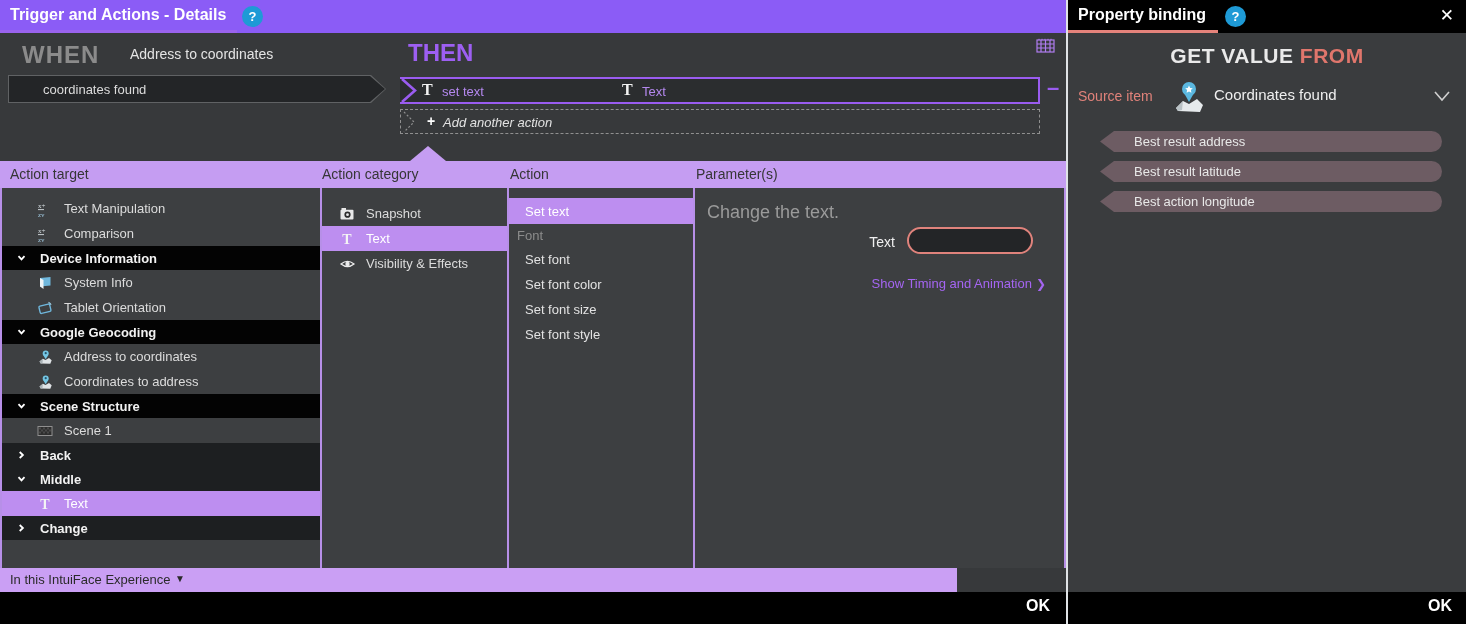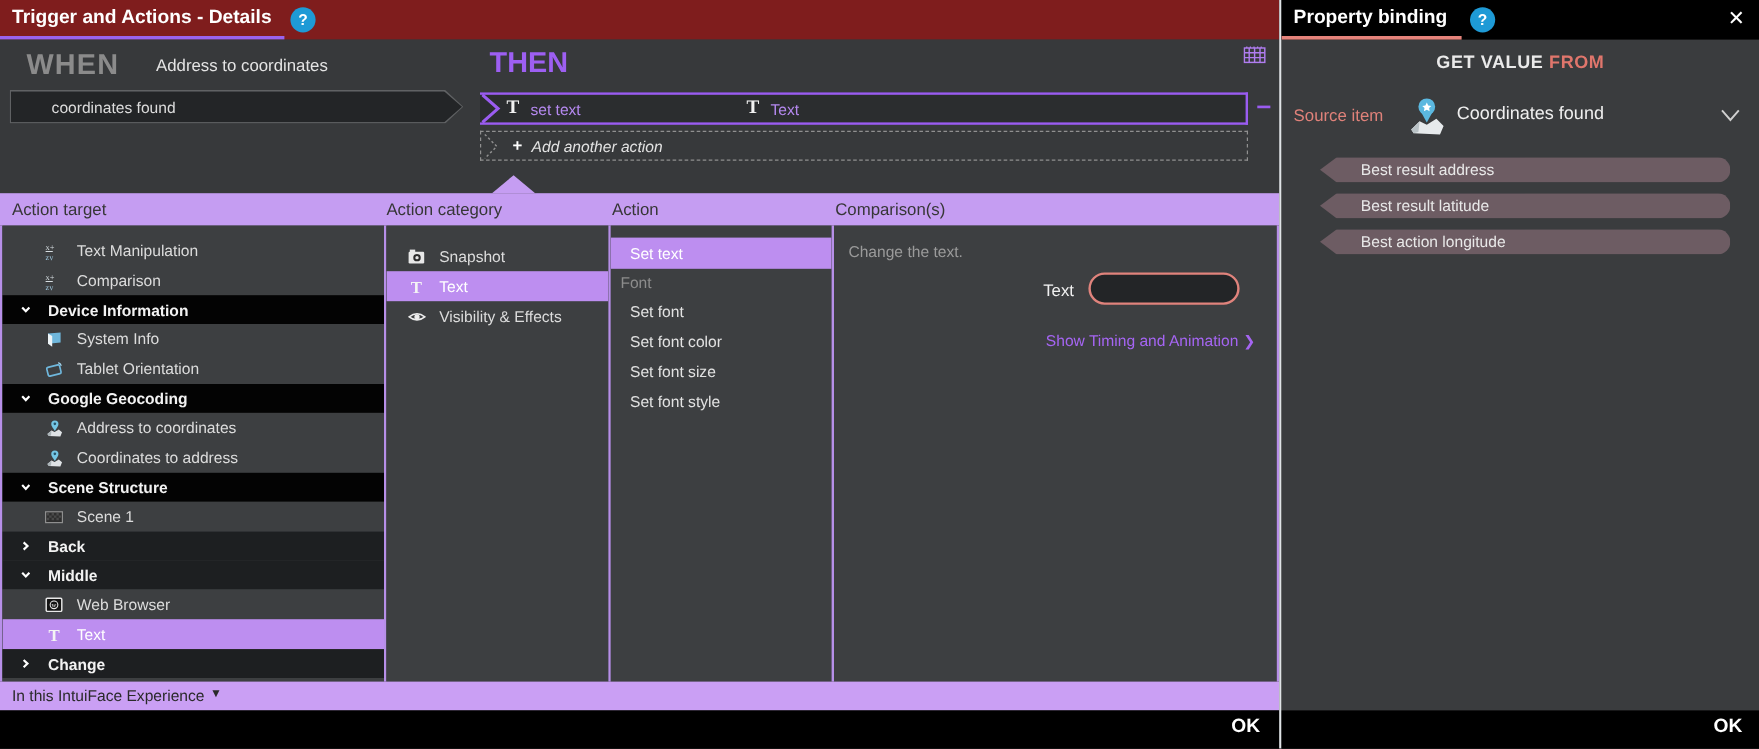--- a/index.html
+++ b/index.html
@@ -1,21 +1,21 @@
 <!DOCTYPE html>
 <html><head>
 <meta charset="utf-8">
 <style>
   * { margin:0; padding:0; box-sizing:border-box; }
   body { background:#111; font-family:"Liberation Sans", sans-serif; }
   #app { position:relative; width:1466px; height:624px; background:#000; overflow:hidden; }
 
   
   .left-window { position:absolute; left:0; top:0; width:1066px; height:624px; background:#37393b; }
-  .titlebar { position:absolute; left:0; top:0; width:100%; height:33px; background:#7f1d1d; }
+  .titlebar { position:absolute; left:0; top:0; width:100%; height:33px; background:#8b5cf6; }
   .titlebar .title { position:absolute; left:10px; top:6px; font-size:16px; font-weight:bold; color:#fff; }
   .title-underline { position:absolute; left:0; top:30px; width:237px; height:3px; background:#9a63ee; }
   .help-badge { position:absolute; width:21px; height:21px; border-radius:50%; background:#1e9ad6; color:#fff; font-weight:bold; font-size:13px; text-align:center; line-height:21px; cursor:pointer; }
 
   .top-zone { position:absolute; left:0; top:33px; width:1066px; height:128px; background:#37393b; }
   .when-label { position:absolute; left:22px; top:8px; font-size:24px; font-weight:bold; color:#8b8b8b; letter-spacing:1px; }
   .trigger-src { position:absolute; left:104px; top:13px; display:flex; align-items:center; gap:8px; color:#e4e4e4; font-size:14px; }
   .when-input-outer { position:absolute; left:8px; top:42px; width:378px; height:28px; background:#606264;
       clip-path:polygon(0 0, calc(100% - 15px) 0, 100% 50%, calc(100% - 15px) 100%, 0 100%); }
   .when-input-inner { position:absolute; left:1px; top:1px; width:376px; height:26px; background:#232527;
@@ -53,41 +53,41 @@
   .t-row.selected { background:#bd8ef0; color:#fff; }
   .ic { width:18px; height:16px; display:inline-flex; align-items:center; justify-content:center; flex:0 0 18px; }
 
   .c-item { display:flex; align-items:center; height:25px; padding-left:16px; gap:10px; font-size:13px; color:#dcdcdc; cursor:pointer; }
   .c-item.selected { background:#bd8ef0; color:#fff; }
 
   .a-item { display:flex; align-items:center; height:25px; padding-left:16px; font-size:13px; color:#e2e2e2; cursor:pointer; }
   .a-item.selected { background:#bd8ef0; color:#fff; height:26px; }
   .a-section { display:flex; align-items:center; height:23px; padding-left:8px; font-size:13px; color:#8c8c8c; }
 
-  .param-desc { position:absolute; left:12px; top:14px; font-size:13px; color:#9a9a9a; }
+  .param-desc { position:absolute; left:12px; top:14px; font-size:18px; color:#9a9a9a; }
   .param-row-label { position:absolute; left:140px; top:46px; width:60px; text-align:right; color:#f0f0f0; font-size:14px; }
   .param-input { position:absolute; left:212px; top:39px; width:126px; height:27px; background:#232527;
       border:2px solid #e0837c; border-radius:14px; color:#eee; font-size:13px; padding:0 10px; outline:none; }
   .timing-link { position:absolute; right:18px; top:88px; color:#a565f2; font-size:13px; cursor:pointer; }
   .timing-link .chev { font-size:12px; margin-left:4px; }
 
-  .scope-bar { position:absolute; left:0; top:568px; width:1066px; height:24px; background:#ca9ff4; color:#2a2a2a; font-size:13px; cursor:pointer; }
+  .scope-bar { position:absolute; left:0; top:568px; width:957px; height:24px; background:#ca9ff4; color:#2a2a2a; font-size:13px; cursor:pointer; }
   .scope-bar .txt { position:absolute; left:10px; top:4px; }
   .scope-bar .arr { position:absolute; left:175px; top:5px; font-size:10px; }
   .bottom-bar { position:absolute; left:0; top:592px; width:1066px; height:32px; background:#000; }
   .ok-btn { position:absolute; right:16px; top:5px; color:#fff; font-size:16px; font-weight:bold; cursor:pointer; }
 
   
   .win-divider { position:absolute; left:1066px; top:0; width:2px; height:624px; background:#dfe3e6; }
   .right-panel { position:absolute; left:1068px; top:0; width:398px; height:624px; background:#3a3c3e; }
   .rp-titlebar { position:absolute; left:0; top:0; width:100%; height:33px; background:#000; }
   .rp-titlebar .title { position:absolute; left:10px; top:6px; font-size:16px; font-weight:bold; color:#fff; }
   .rp-underline { position:absolute; left:0; top:30px; width:150px; height:3px; background:#e5837b; }
   .close-x { position:absolute; right:12px; top:5px; color:#fff; font-size:17px; cursor:pointer; }
-  .get-value { position:absolute; left:0; top:44px; width:100%; text-align:center; font-size:15px; font-weight:bold; letter-spacing:0.5px; }
+  .get-value { position:absolute; left:0; top:44px; width:100%; text-align:center; font-size:21px; font-weight:bold; letter-spacing:0.5px; }
   .get-value .w { color:#eaeaea; }
   .get-value .a { color:#e0766c; }
   .source-row { position:absolute; left:0; top:78px; width:100%; height:36px; cursor:pointer; }
   .source-row .sl { position:absolute; left:10px; top:10px; color:#e0827a; font-size:14px; }
   .source-row .sic { position:absolute; left:102px; top:2px; }
   .source-row .sv { position:absolute; left:146px; top:8px; color:#efefef; font-size:15px; }
   .source-row .chev { position:absolute; right:12px; top:6px; }
   .pills { position:absolute; left:32px; top:131px; width:342px; }
   .pill { position:relative; width:342px; height:21px; margin-bottom:9px; background:#6d5c63; color:#e8e8e8;
       font-size:13px; line-height:21px; padding-left:34px; cursor:pointer;
@@ -150,21 +150,21 @@
         <span class="plus">+</span>
         <span class="txt">Add another action</span>
       </div>
       <div class="callout-triangle"></div>
     </div>
 
     <div class="columns-header">
       <span style="left:10px;">Action target</span>
       <span style="left:322px;">Action category</span>
       <span style="left:510px;text-align:center;">Action</span>
-      <span style="left:696px;">Comparison(s)</span>
+      <span style="left:696px;">Parameter(s)</span>
     </div>
 
     <div class="panels">
       <div class="edge-l"></div>
       <div class="panel-col" style="left:2px; width:318px; padding-top:8px;" id="target-list">
           <div class="t-row t-item">
             <span class="ic">
               <svg width="16" height="16" viewBox="0 0 16 16">
                 <text x="1" y="7" font-size="7" fill="#d6dde1" font-family="serif">x+</text>
                 <line x1="1" y1="8.6" x2="7" y2="8.6" stroke="#d6dde1" stroke-width="0.9"></line>
@@ -268,30 +268,20 @@
             </span>
             <span>Back</span>
           </div>
           <div class="t-row t-layer">
             <span class="ic">
               <svg width="11" height="10" viewBox="0 0 10 10">
                 <path d="M2 3.2 L5 6.4 L8 3.2" stroke="#fff" stroke-width="1.8" fill="none"></path>
               </svg>
             </span>
             <span>Middle</span>
-          </div>
-          <div class="t-row t-item">
-            <span class="ic">
-              <svg width="16" height="16" viewBox="0 0 16 16">
-                <rect x="1.5" y="2.5" width="13" height="11" rx="1" fill="#141414" stroke="#e8e8e8" stroke-width="1.2"></rect>
-                <circle cx="8" cy="8" r="3.2" fill="none" stroke="#e8e8e8" stroke-width="0.9"></circle>
-                <text x="8" y="10" font-size="5.5" fill="#e8e8e8" text-anchor="middle" font-family="serif">w</text>
-              </svg>
-            </span>
-            <span>Web Browser</span>
           </div>
           <div class="t-row t-item selected">
             <span class="ic">
               <svg width="16" height="16" viewBox="0 0 16 16">
                 <text x="8" y="13" font-size="14" font-family="serif" font-weight="bold" fill="#f4f4f4" text-anchor="middle">T</text>
               </svg>
             </span>
             <span>Text</span>
           </div>
           <div class="t-row t-layer">

